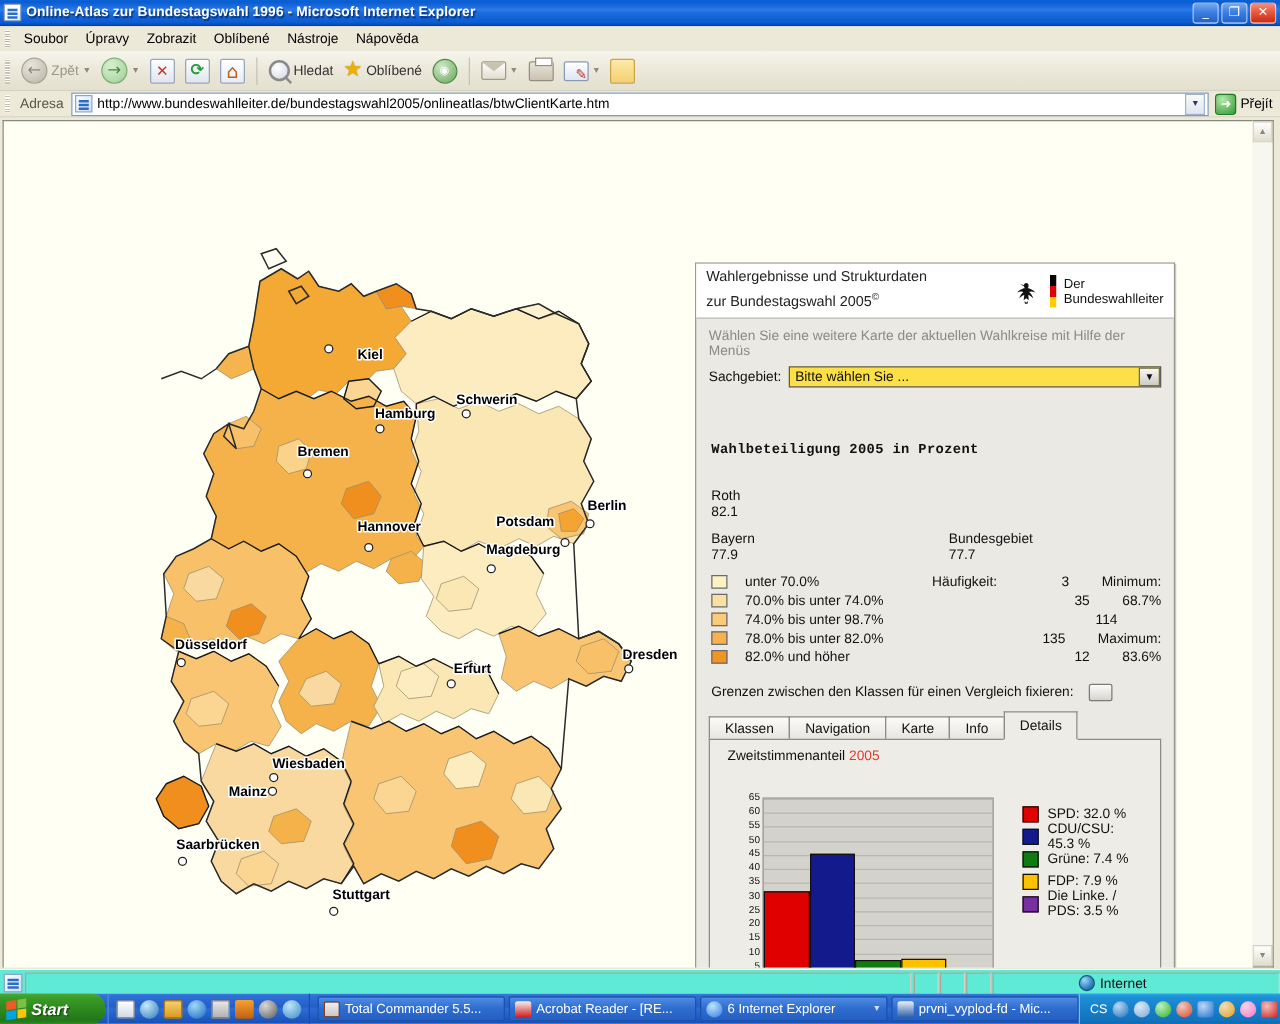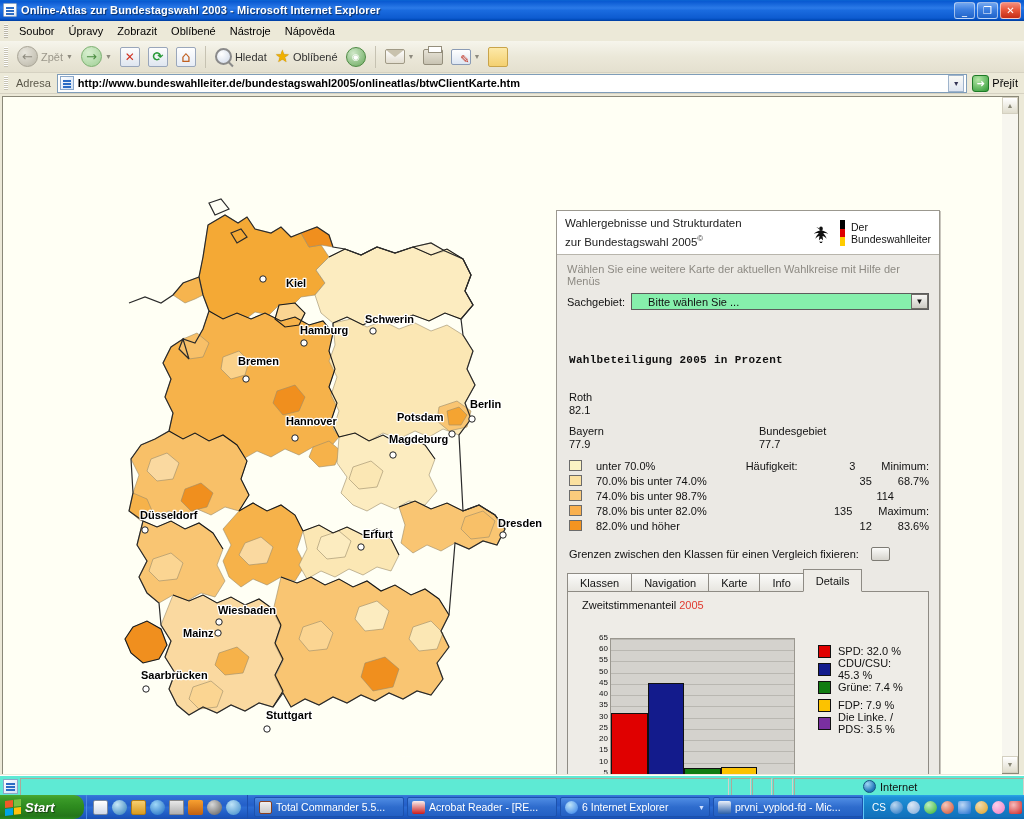--- a/index.html
+++ b/index.html
@@ -82,21 +82,21 @@
   .addrbar { height: 21px; background:#ece9d8; display:flex; align-items:center; padding-left:4px; gap:3px;
     border-bottom: 1px solid #d6d2c2;}
   .addr-label { color: #5a5749; font-size: 11px; padding: 0 3px; }
   .addr-field {
     flex: 1; height: 19px; background: #fff; border: 1px solid #7f9db9;
     display: flex; align-items: center; gap: 4px; padding: 0 2px; position: relative;
   }
   .addr-ie-ico { width: 14px; height: 14px; background: linear-gradient(135deg,#fff,#cfe0f5);
     border: 1px solid #8aa7c9; position: relative; flex: none; }
   .addr-ie-ico::after{content:"";position:absolute;left:2px;top:3px;width:8px;height:2px;background:#2b6cc4;box-shadow:0 3px 0 #2b6cc4,0 6px 0 #2b6cc4;}
-  .addr-url { font-size: 11px; color: #000; white-space: nowrap; overflow: hidden; font-weight: bold; }
+  .addr-url { font-size: 11px; color: #000; white-space: nowrap; overflow: hidden; }
   .addr-drop { width: 16px; height: 17px; background: linear-gradient(180deg,#fafaf6,#dfe6f2);
     border: 1px solid #9fb4cc; display:flex;align-items:center;justify-content:center;
     font-size: 7px; color:#335; flex:none; margin-right:1px;}
   .go-btn { display:flex;align-items:center;gap:3px;padding:0 6px 0 2px;flex:none;}
   .go-ico { width:17px;height:17px;border-radius:3px;background:radial-gradient(circle at 35% 25%,#b6e8a8,#2f9a34);
     border:1px solid #1e7a26;display:flex;align-items:center;justify-content:center;color:#fff;font-size:10px;font-family:"DejaVu Sans",sans-serif;}
   .go-lbl{font-size:11px;color:#000;}
   
   .content-wrap { position: relative; width: 1024px; height: 681px; background: #ece9d8;
      padding: 2px 0 0 2px; display:flex; }
@@ -126,22 +126,22 @@
   .ph-title { font-size: 11.5px; color: #222; line-height: 15px; }
   .ph-title sup { font-size: 8px; }
   .ph-logo { margin-left:auto; display:flex; align-items:center; gap:6px; }
   .eagle { width: 26px; height: 26px; }
   .flagbar { width: 5px; height: 26px;
     background: linear-gradient(180deg,#000 0 33.3%, #d00 33.3% 66.6%, #fc0 66.6% 100%); }
   .ph-org { font-size: 10.5px; line-height: 12px; color: #111; }
   .panel-sub { padding: 8px 10px 2px 10px; font-size: 11px; color: #8d8a83; }
   .sachrow { display:flex; align-items:center; gap:6px; padding: 4px 10px 0 10px; }
   .sach-lbl { font-size: 11px; color:#111; }
-  .sach-select { flex:1; height: 17px; background:#86efac; border:1px solid #5c5c5c;
-    display:flex; align-items:center; padding-left:16px; font-size:11px; color:#111; position:relative;}
+  .sach-select { flex:1; height: 17px; background:#fde047; border:1px solid #5c5c5c;
+    display:flex; align-items:center; padding-left:4px; font-size:11px; color:#111; position:relative;}
   .sach-arrow { position:absolute; right:0; top:0; width:17px; height:15px;
     background: linear-gradient(180deg,#f7f7f5,#cdcbc4); border:1px solid #6d6b66;
     display:flex;align-items:center;justify-content:center;font-size:8px;color:#111;}
   .stat-title { padding: 44px 10px 0 12px; font-family:"Liberation Mono", monospace;
     font-size: 11px; font-weight: bold; color:#111; letter-spacing:.3px;}
   .stat-roth { padding: 25px 10px 0 12px; font-size: 11px; color:#111; line-height:13px; }
   .stat-cols { display:flex; padding: 8px 10px 0 12px; font-size: 11px; color:#111; line-height:13px;}
   .stat-col-a { width: 190px; }
   .legend-table { padding: 7px 10px 0 12px; }
   .legend-row { display:flex; align-items:center; height: 15px; font-size:11px; color:#111; }
@@ -209,21 +209,21 @@
   .tray { height:24px; background: linear-gradient(180deg,#2aa6e8 0%,#1f90d8 10%,#1580c8 50%,#1272bd 90%,#0f68b0 100%);
     display:flex; align-items:center; gap:4px; padding:0 6px 0 8px; border-left:1px solid #5fc8f5; flex:none;}
   .tray-lang{font-size:10px;color:#fff;}
   .tray-ico{width:13px;height:13px;border-radius:50%;}
 </style>
 </head>
 <body>
 
 <div class="titlebar">
   <span class="tb-icon"></span>
-  <span class="tb-title">Online-Atlas zur Bundestagswahl 2003 - Microsoft Internet Explorer</span>
+  <span class="tb-title">Online-Atlas zur Bundestagswahl 1996 - Microsoft Internet Explorer</span>
   <div class="tb-buttons">
     <div class="tb-btn">
         <span class="tb-glyph">_</span>
       </div>
     <div class="tb-btn">
         <span class="tb-glyph">❐</span>
       </div>
     <div class="tb-btn close">
         <span class="tb-glyph">✕</span>
       </div>

